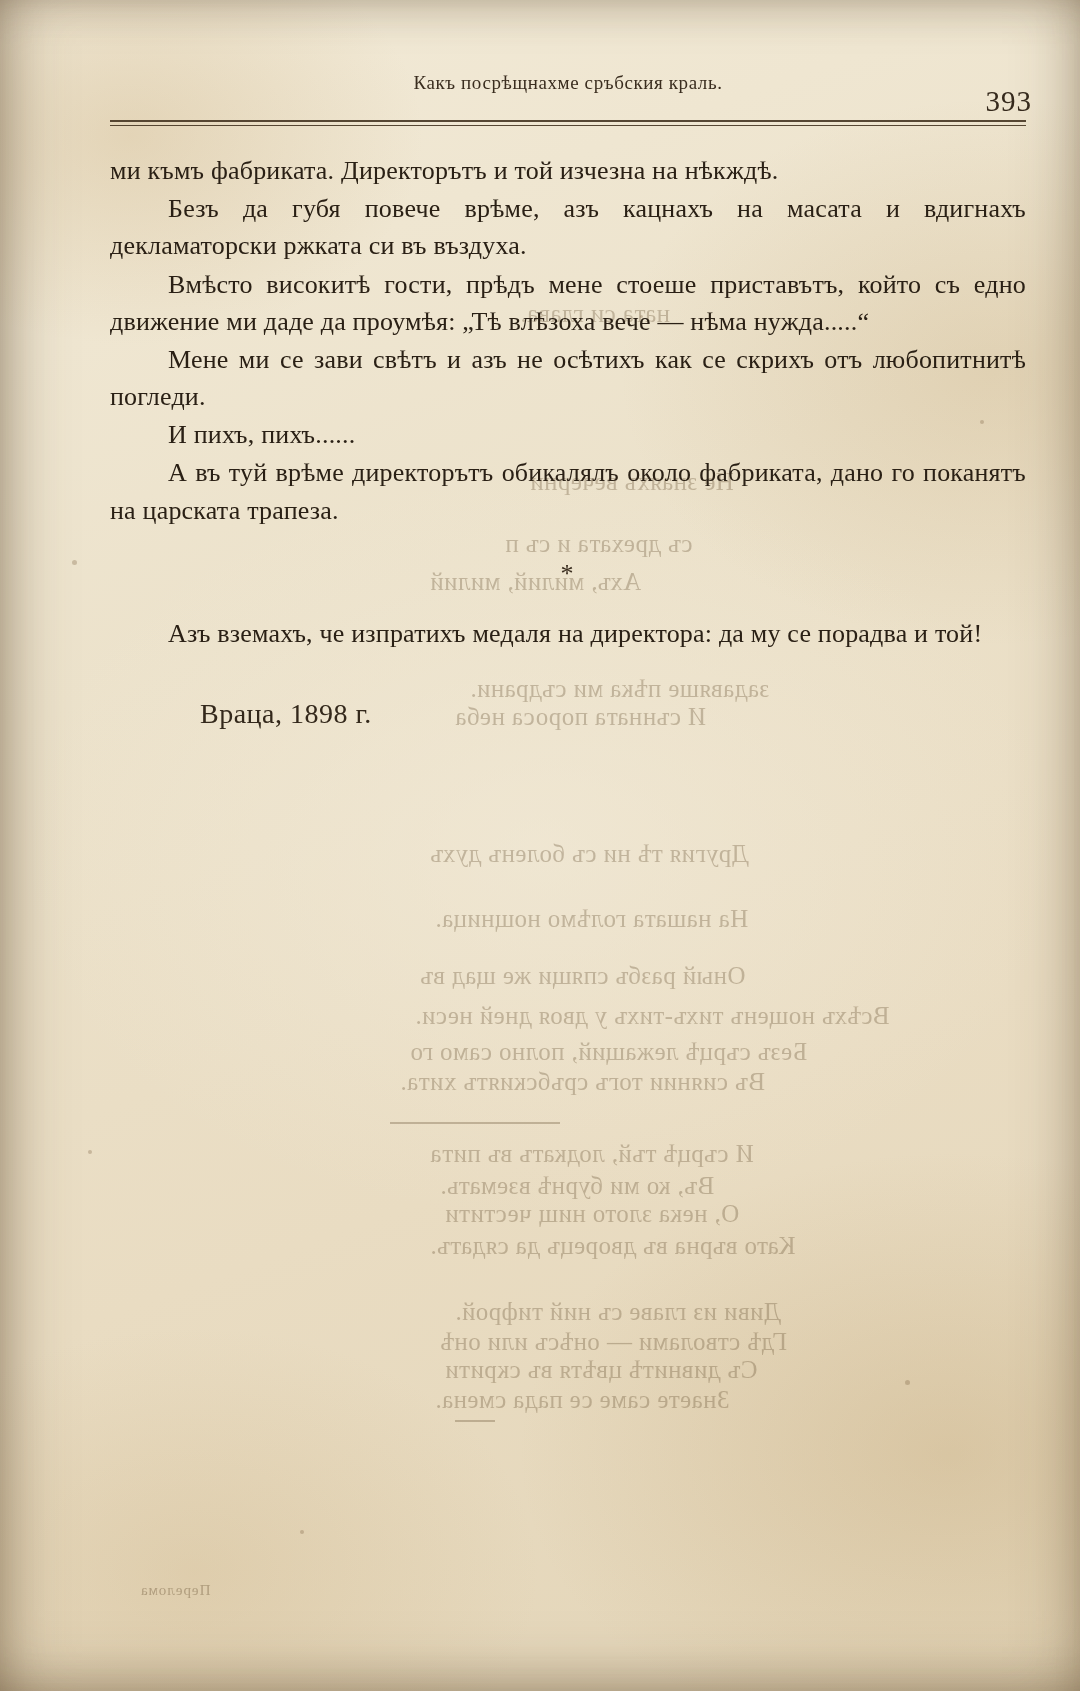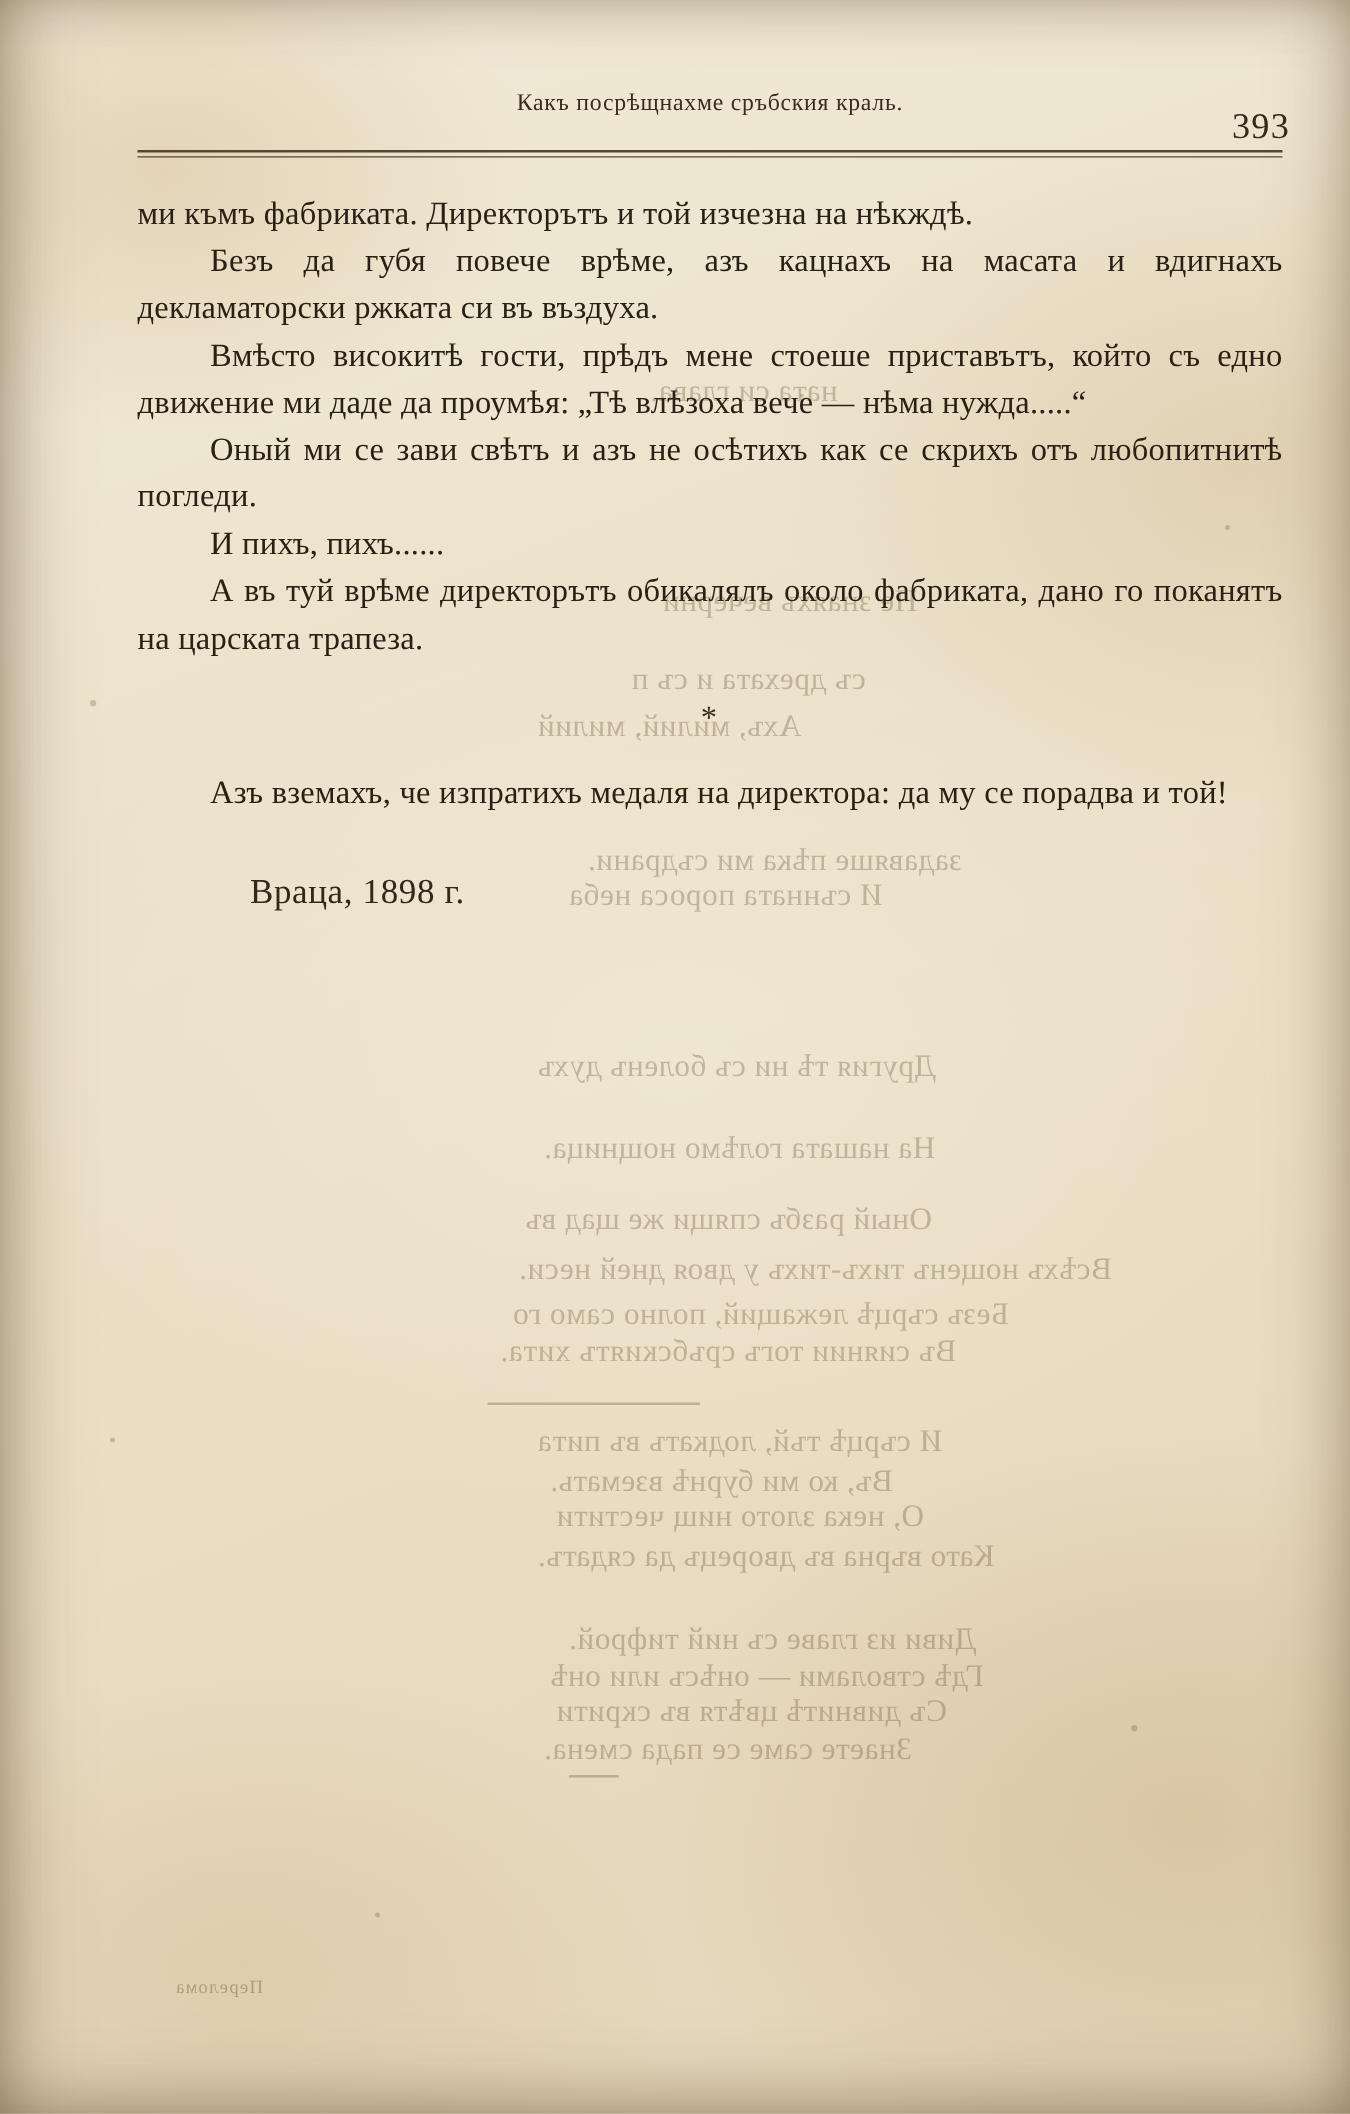--- a/index.html
+++ b/index.html
@@ -201,21 +201,21 @@
   <div class="header">
     <div class="running-title">Какъ посрѣщнахме сръбския краль.</div>
     <div class="folio">393</div>
   </div>
   <div class="rule"></div>
 
   <div class="body-text" id="body-before">
       <p class="">ми къмъ фабриката. Директорътъ и той изчезна на нѣкждѣ.</p>
       <p class="indent">Безъ да губя повече врѣме, азъ кацнахъ на масата и вдигнахъ декламаторски ржката си въ въздуха.</p>
       <p class="indent">Вмѣсто високитѣ гости, прѣдъ мене стоеше приставътъ, който съ едно движение ми даде да проумѣя: „Тѣ влѣзоха вече — нѣма нужда.....“</p>
-      <p class="indent">Оный ми се зави свѣтъ и азъ не осѣтихъ как се скрихъ отъ любопитнитѣ погледи.</p>
+      <p class="indent">Мене ми се зави свѣтъ и азъ не осѣтихъ как се скрихъ отъ любопитнитѣ погледи.</p>
       <p class="indent">И пихъ, пихъ......</p>
       <p class="indent">А въ туй врѣме директорътъ обикалялъ около фабриката, дано го поканятъ на царската трапеза.</p>
     </div>
 
   <div class="divider-star">*</div>
 
   <div class="body-text" id="body-after">
       <p class="indent">Азъ вземахъ, че изпратихъ медаля на директора: да му се порадва и той!</p>
     </div>
 

